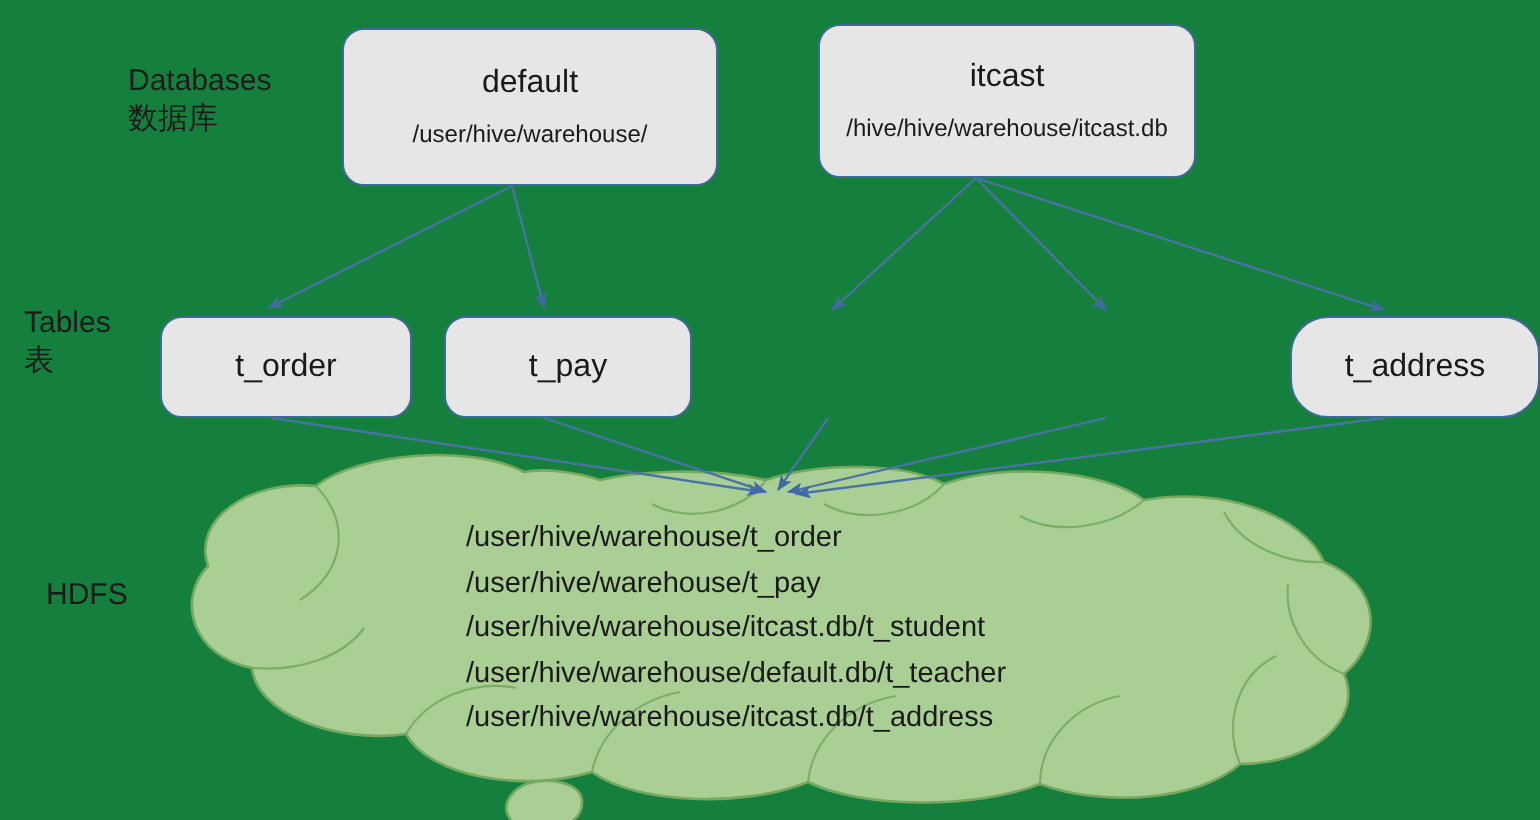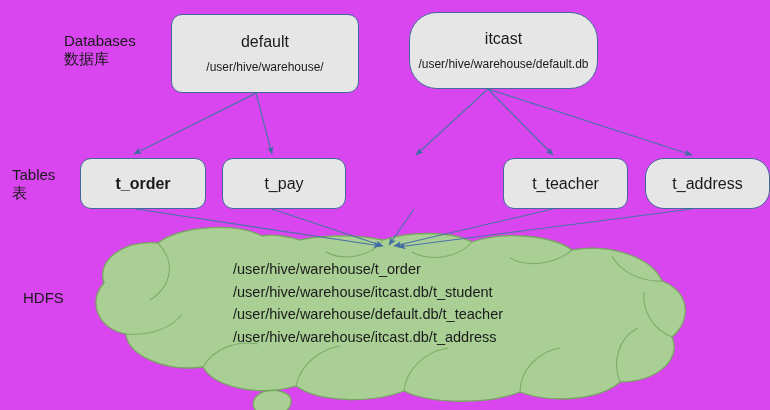--- a/index.html
+++ b/index.html
@@ -4,21 +4,21 @@
 <style>
   html, body {
     margin: 0;
     padding: 0;
     background: #ffffff;
   }
   #canvas {
     position: relative;
     width: 770px;
     height: 410px;
-    background: #d946ef;
+    background: #15803d;
     overflow: hidden;
     font-family: "Liberation Sans", sans-serif;
   }
   .layer-svg {
     position: absolute;
     left: 0;
     top: 0;
     width: 770px;
     height: 410px;
   }
@@ -149,56 +149,54 @@
       <line x1="553" y1="209" x2="394" y2="246"></line>
       <line x1="692" y1="209" x2="398" y2="247"></line>
     </g>
   </svg>
 
   <div class="row-label" style="left:64px; top:31px;">
     <span>Databases</span>
     <span class="cn">数据库</span>
   </div>
 
-  <div class="row-label" style="left:12px; top:165px;">
+  <div class="row-label" style="left:12px; top:152px;">
     <span>Tables</span>
     <span class="cn">表</span>
   </div>
 
   <div class="row-label" style="left:23px; top:288px;">
     <span>HDFS</span>
   </div>
 
   <div class="node-box database-node" style="left:161px; top:14px; width:188px; height:79px;">
     <span class="title">default</span>
     <span class="path">/user/hive/warehouse/</span>
   </div>
 
-  <div class="node-box database-node" style="left:399px; top:12px; width:189px; height:77px;border-radius:28px;">
+  <div class="node-box database-node" style="left:399px; top:12px; width:189px; height:77px;">
     <span class="title">itcast</span>
-    <span class="path">/user/hive/warehouse/default.db</span>
-  </div>
-
-  <div class="node-box table-node" style="left:70px; top:158px; width:126px; height:51px;font-weight:bold;">
+    <span class="path">/hive/hive/warehouse/itcast.db</span>
+  </div>
+
+  <div class="node-box table-node" style="left:70px; top:158px; width:126px; height:51px;">
     <span class="title">t_order</span>
   </div>
 
   <div class="node-box table-node" style="left:212px; top:158px; width:124px; height:51px;">
     <span class="title">t_pay</span>
   </div>
 
 
-  <div class="node-box table-node" style="left:493px; top:158px; width:125px; height:51px;">
-    <span class="title">t_teacher</span>
-  </div>
 
   <div class="node-box table-node" style="left:635px; top:158px; width:125px; height:51px;border-radius:19px;">
     <span class="title">t_address</span>
   </div>
 
   <div id="hdfs-paths">
     <span class="p">/user/hive/warehouse/t_order</span>
+    <span class="p">/user/hive/warehouse/t_pay</span>
     <span class="p">/user/hive/warehouse/itcast.db/t_student</span>
     <span class="p">/user/hive/warehouse/default.db/t_teacher</span>
     <span class="p">/user/hive/warehouse/itcast.db/t_address</span>
   </div>
 
 </div>
 
 </body></html>

